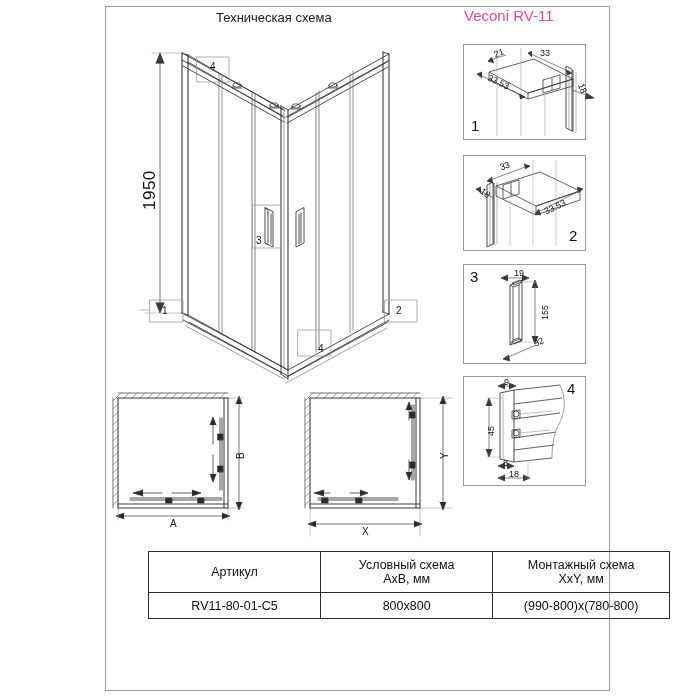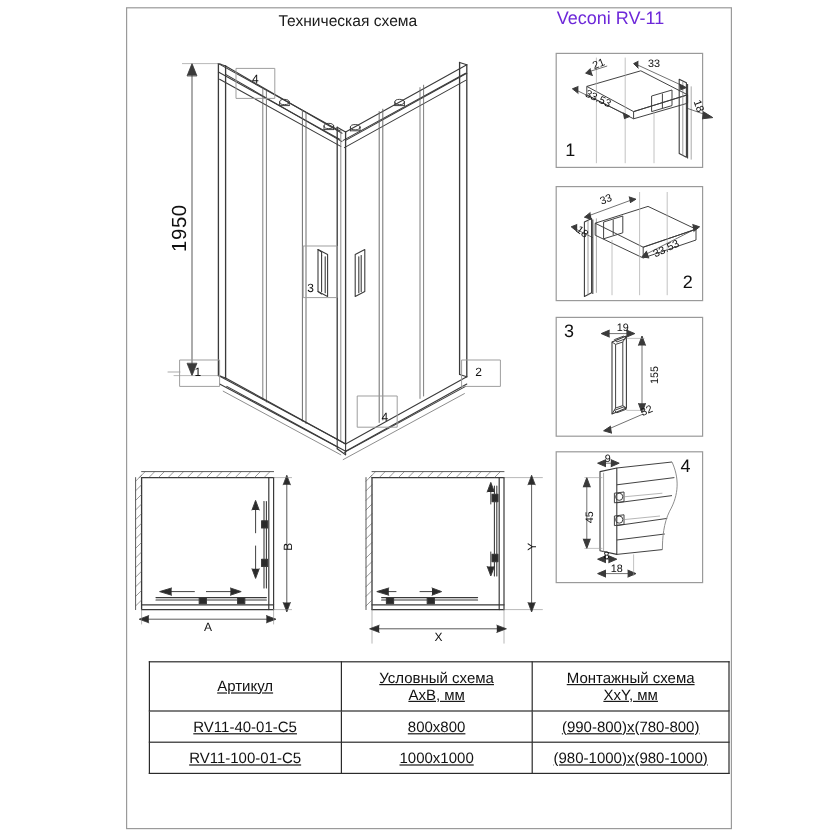--- a/index.html
+++ b/index.html
@@ -29,47 +29,46 @@
     height: 685px;
     border: 1px solid #9a9a9a;
     box-sizing: border-box;
   }
   .lbl {
     position: absolute;
     white-space: nowrap;
     line-height: 1;
   }
   #title-main {
-    left: 232px;
+    left: 216px;
     top: 11px;
     font-size: 13px;
     color: #1a1a1a;
   }
   #title-model {
     left: 464px;
     top: 8px;
     font-size: 15px;
-    color: #6d28d9;
+    color: #ec4899;
   }
   .svg-layer {
     position: absolute;
     left: 0; top: 0;
     width: 700px;
     height: 700px;
     pointer-events: none;
   }
   
   #spec-table {
     position: absolute;
-    left: 124px;
+    left: 148px;
     top: 551px;
-    width: 484px;
+    width: 522px;
     border-collapse: collapse;
     font-size: 12.5px;
-    text-decoration: underline;
   }
   #spec-table td, #spec-table th {
     border: 1px solid #2b2b2b;
     text-align: center;
     padding: 2px 2px;
     font-weight: normal;
     color: #111;
   }
   #spec-table thead th {
     height: 36px;
@@ -582,25 +581,20 @@
           <span class="hdr2">AxB, мм</span>
         </th>
         <th>
           <span class="hdr2">Монтажный схема</span>
           <span class="hdr2">XxY, мм</span>
         </th>
       </tr>
     </thead>
     <tbody>
       <tr>
-        <td>RV11-40-01-C5</td>
+        <td>RV11-80-01-C5</td>
         <td>800x800</td>
         <td>(990-800)x(780-800)</td>
       </tr>
-      <tr>
-        <td>RV11-100-01-C5</td>
-        <td>1000x1000</td>
-        <td>(980-1000)x(980-1000)</td>
-      </tr>
     </tbody>
   </table>
 
 </div>
 
 </body></html>

